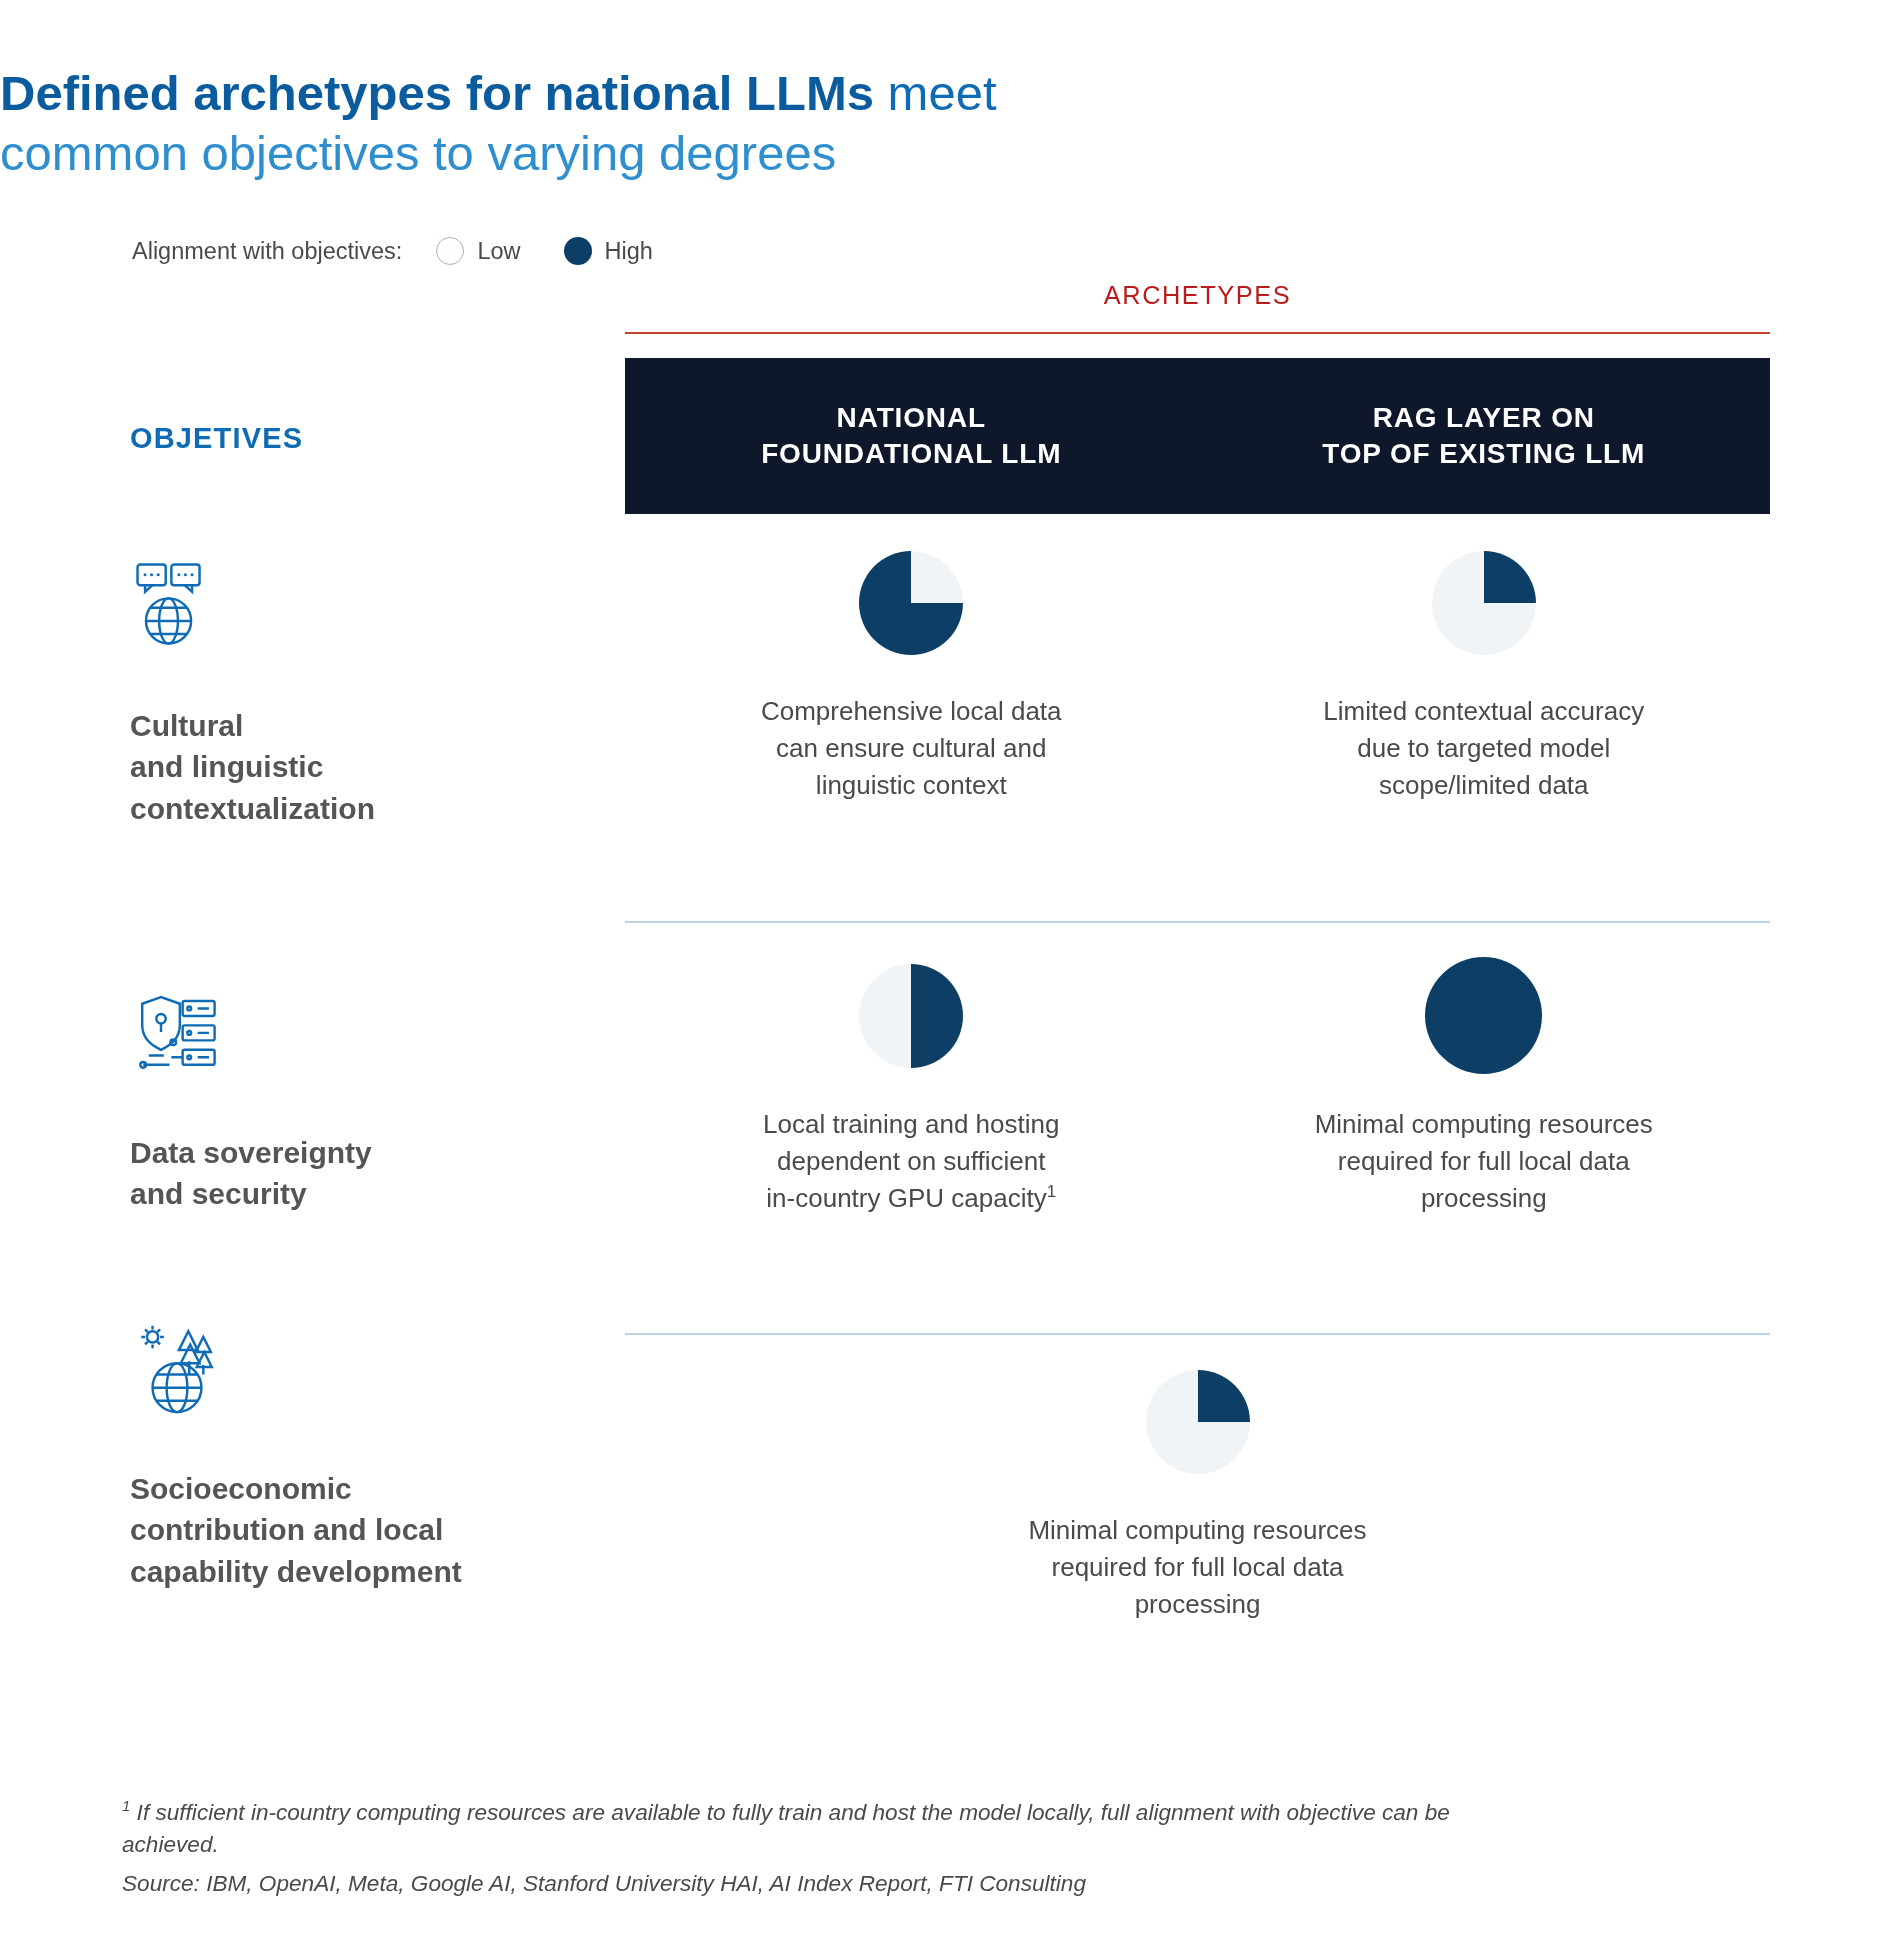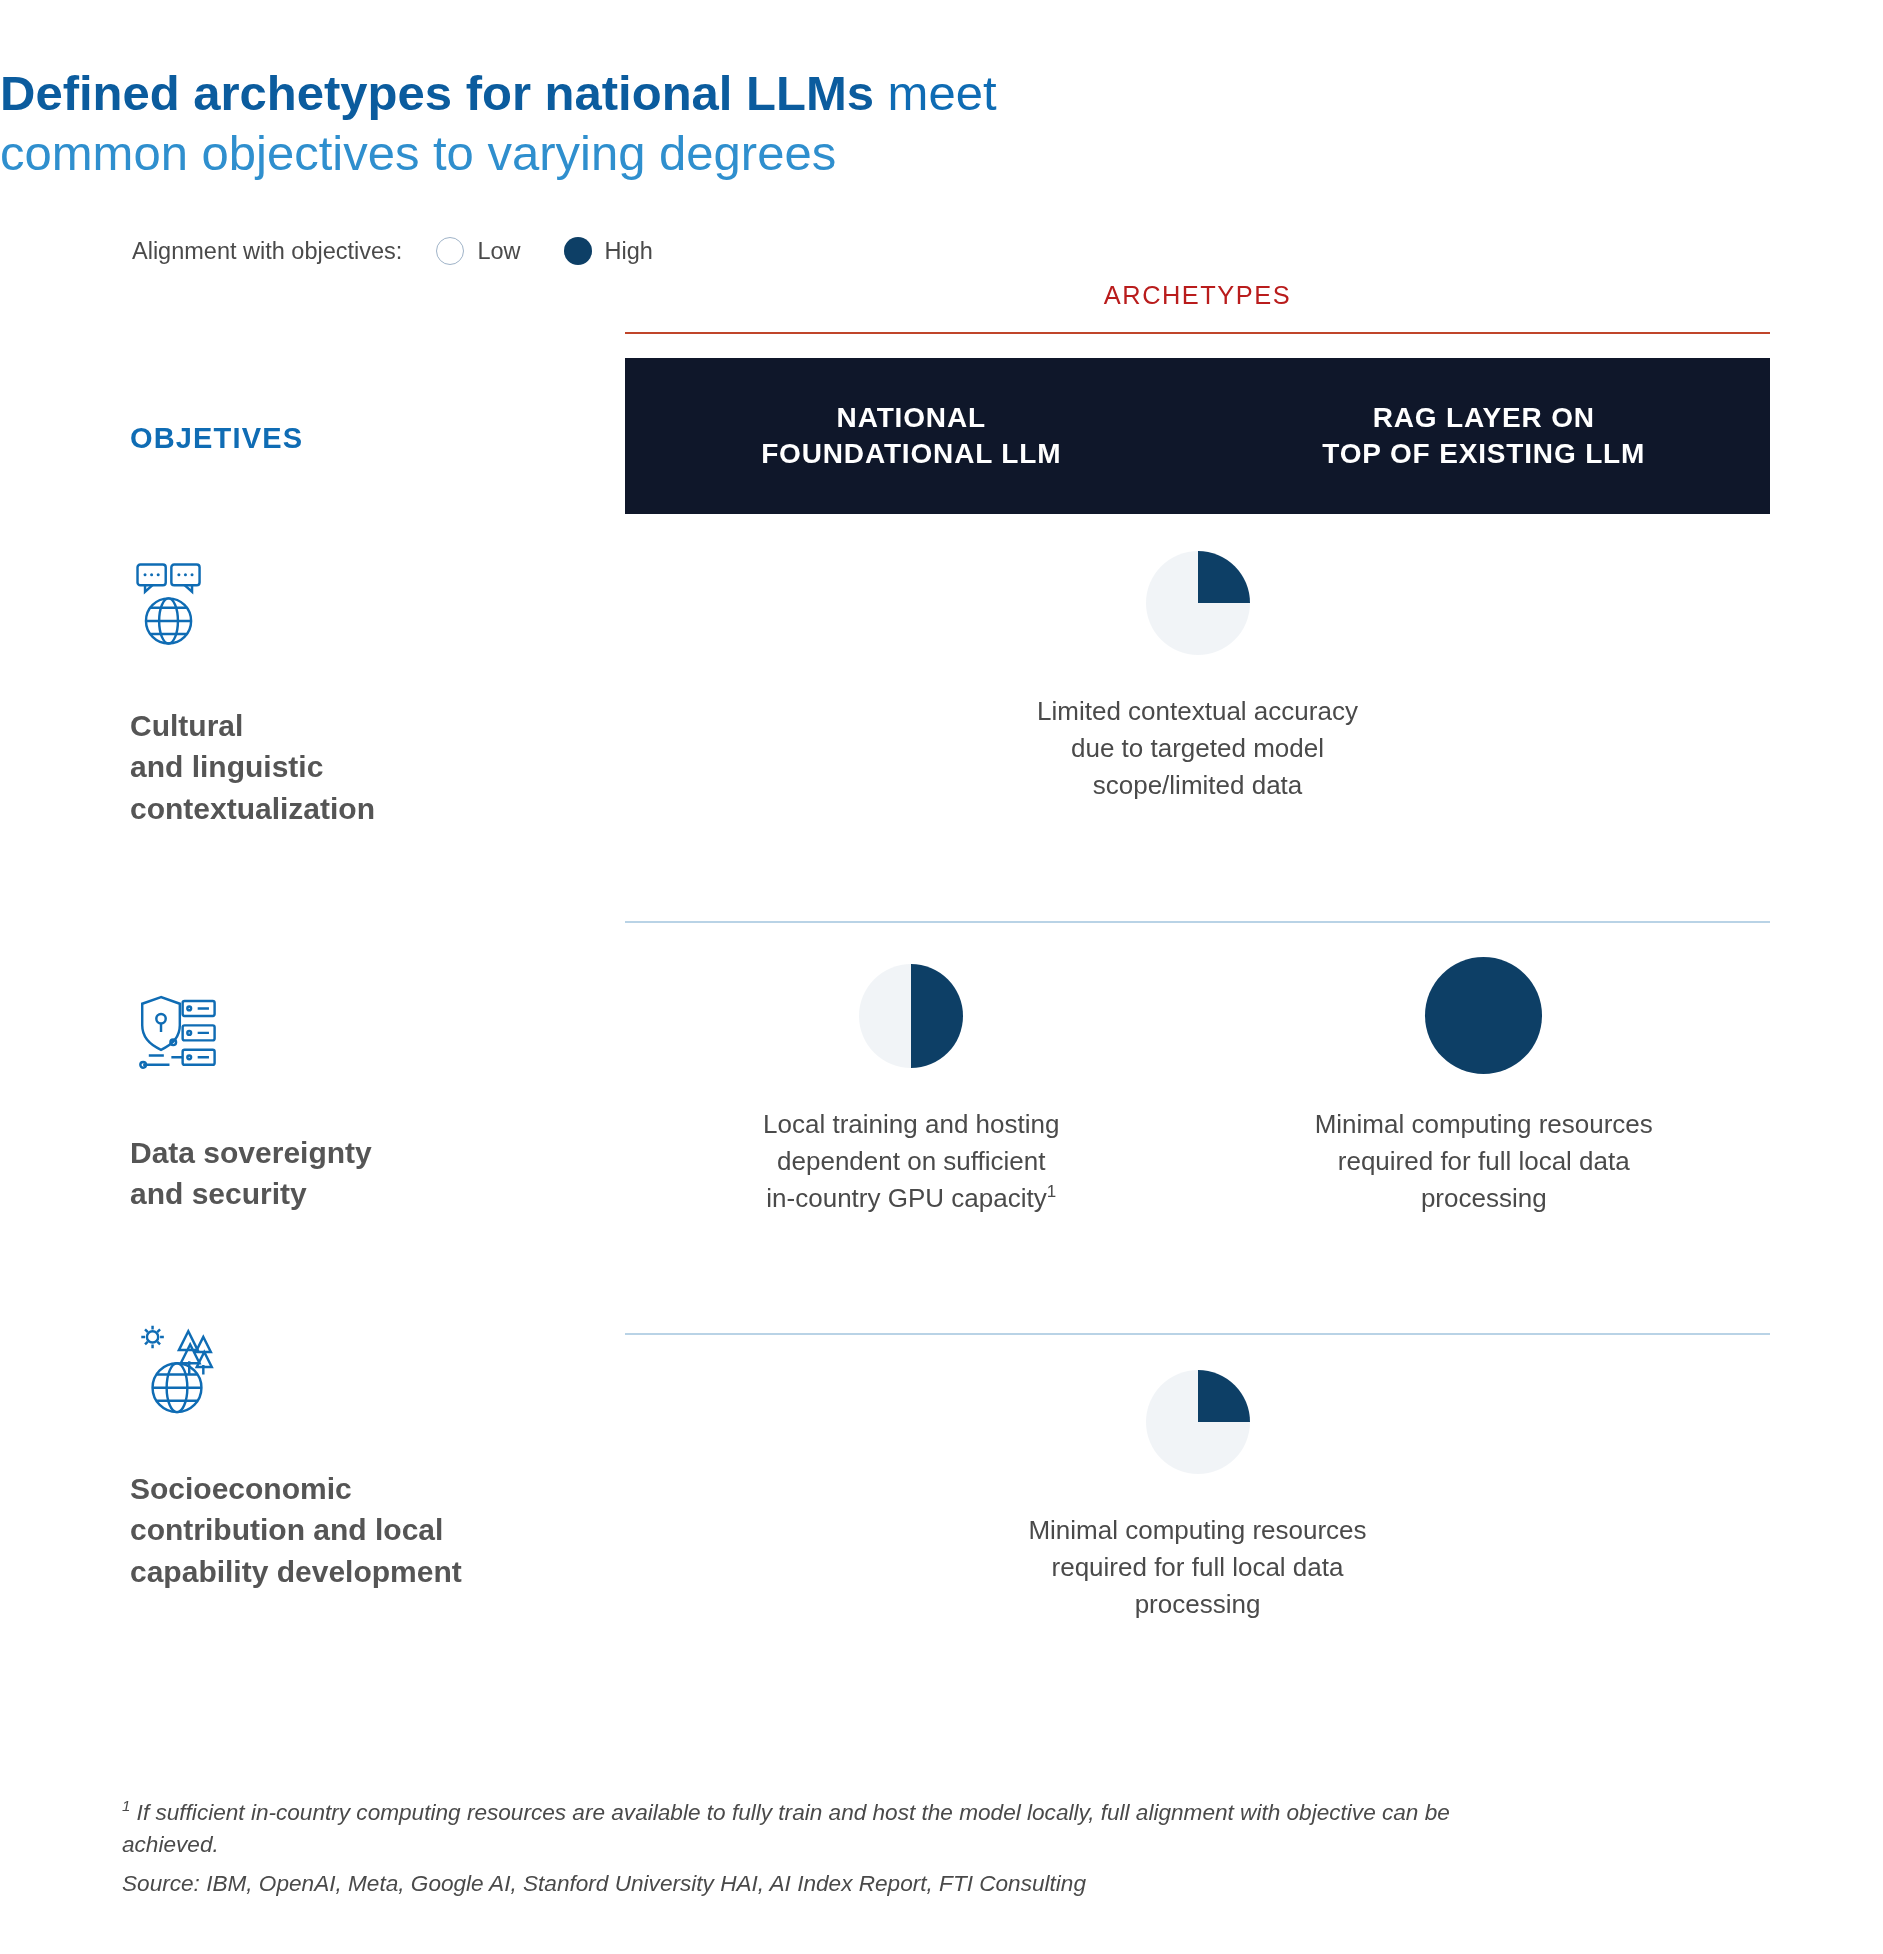--- a/index.html
+++ b/index.html
@@ -259,20 +259,28 @@
       </svg>
     </div>
     <div class="obj-text">Cultural
 and linguistic
 contextualization</div>
   </div>
 
   <div class="cells" style="top:546px;">
     <div class="cell">
       <div class="pie-wrap">
+        <div class="pie" style="background: conic-gradient(#f1f4f7 0deg 90deg, #0d3f66 90deg 360deg);"></div>
+      </div>
+      <div class="cell-text">Comprehensive local data
+can ensure cultural and
+linguistic context</div>
+    </div>
+    <div class="cell">
+      <div class="pie-wrap">
         <div class="pie" style="background: conic-gradient(#0d3f66 0deg 90deg, #f1f4f7 90deg 360deg);"></div>
       </div>
       <div class="cell-text">Limited contextual accuracy
 due to targeted model
 scope/limited data</div>
     </div>
   </div>
 
   <div class="row-sep" style="top:921px;"></div>
 

